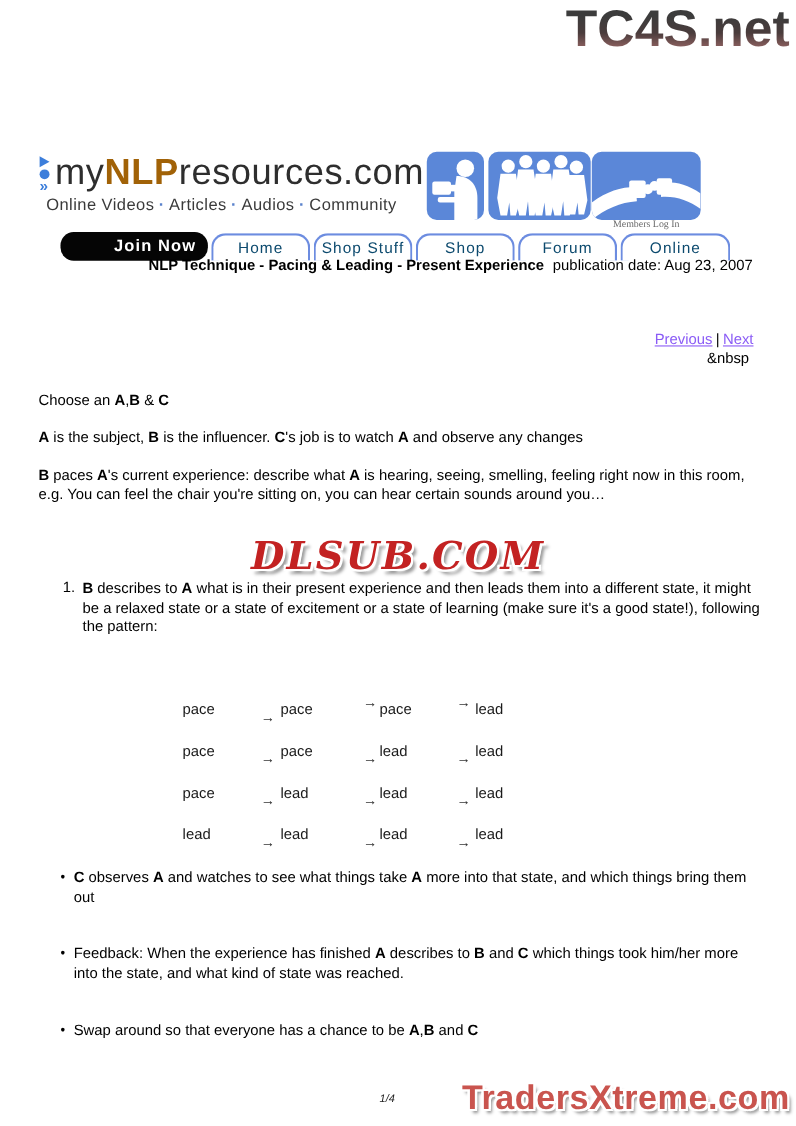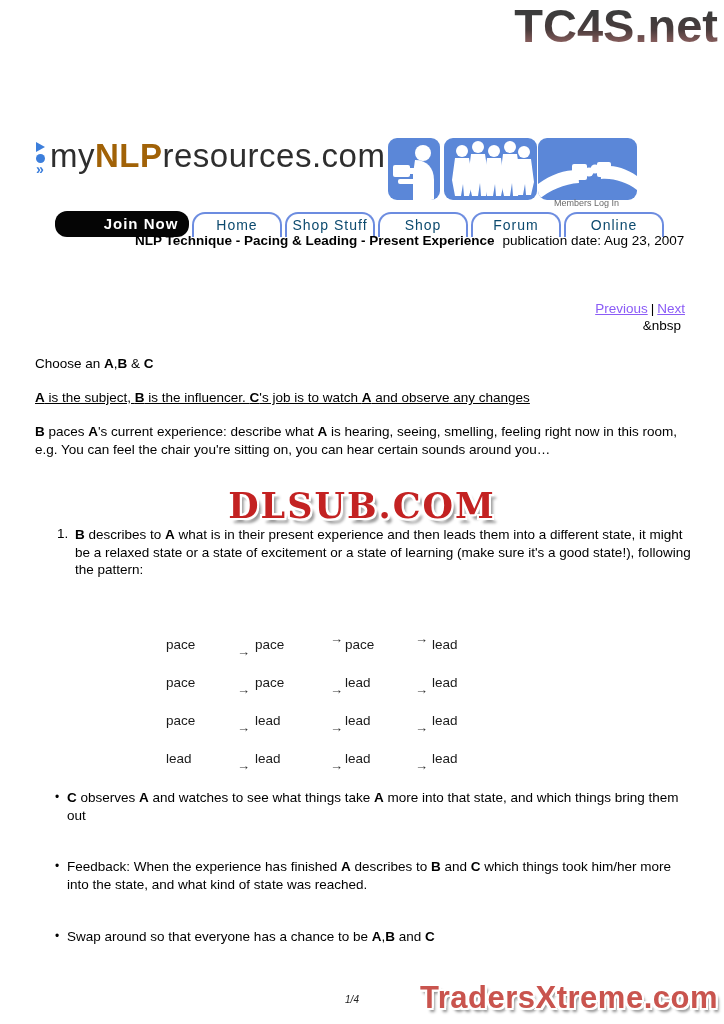--- a/index.html
+++ b/index.html
@@ -15,20 +15,21 @@
     -webkit-background-clip:text;background-clip:text;color:transparent;
   }
   .dlsub{
     position:absolute;left:0;top:485px;width:724px;text-align:center;z-index:6;
     font-family:"DejaVu Serif",serif;font-weight:bold;font-size:35px;letter-spacing:2px;
     color:#c32222;
     text-shadow:
       -2px -2px 0 #fff, 2px -2px 0 #fff, -2px 2px 0 #fff, 2px 2px 0 #fff,
       -2px 0 0 #fff, 2px 0 0 #fff, 0 -2px 0 #fff, 0 2px 0 #fff,
       4px 5px 3px #9a9a9a;
+    font-style: italic;
   }
   .traders{
     position:absolute;right:6px;top:980px;z-index:6;
     font-size:31px;font-weight:bold;letter-spacing:0.5px;
     color:#c9544e;
     text-shadow:
       -2px -2px 0 #fff, 2px -2px 0 #fff, -2px 2px 0 #fff, 2px 2px 0 #fff,
       -2px 0 0 #fff, 2px 0 0 #fff, 0 -2px 0 #fff, 0 2px 0 #fff,
       3px 4px 3px #8a8a8a;
   }
@@ -39,21 +40,21 @@
   .tri{width:0;height:0;border-top:5px solid transparent;border-bottom:5px solid transparent;border-left:9px solid #3c7edb;margin-bottom:2px;}
   .dot{width:9px;height:9px;border-radius:50%;background:#3c7edb;margin-bottom:1px;}
   .ff{color:#3c7edb;font-weight:bold;font-size:14px;line-height:10px;letter-spacing:-2px;}
   .logo-text{font-size:33px;color:#2e2e2e;letter-spacing:0.5px;white-space:nowrap;}
   .logo-text .nlp{color:#a16207;font-weight:bold;}
   .tagline{margin-top:3px;margin-left:6px;font-size:15px;color:#3a3a3a;letter-spacing:0.4px;white-space:nowrap;}
   .tagline .sep{color:#5a82cc;padding:0 4px;font-weight:bold;}
   
   .thumb{position:absolute;top:138px;height:62px;background:#5b87d8;border-radius:9px;overflow:hidden;}
   .thumb svg{display:block;width:100%;height:100%;}
-  .members{position:absolute;top:198px;left:554px;width:99px;text-align:left;font-size:9px;color:#6a6a6a;}
+  .members{position:absolute;top:198px;left:538px;width:99px;text-align:center;font-size:9px;color:#6a6a6a;font-family:Liberation Serif, serif;}
   
   .nav{position:absolute;top:211px;left:55px;display:flex;align-items:flex-end;}
   .join{
     background:#050505;color:#fff;border-radius:12px;width:96px;height:26px;line-height:26px;
     text-align:center;font-weight:bold;font-size:15px;letter-spacing:1px;margin-right:3px;
     position:relative;z-index:2;cursor:pointer;padding-left:38px;
   }
   .tab{
     width:86px;height:23px;line-height:23px;border:2px solid #6c8ce0;border-bottom:none;
     border-radius:13px 13px 0 0;text-align:center;font-size:14px;color:#0c4a6e;
@@ -97,20 +98,21 @@
 
 <div class="logo">
   <div class="logo-row">
     <div class="logo-icon">
       <div class="tri"></div>
       <div class="dot"></div>
       <div class="ff">»</div>
     </div>
     <div class="logo-text"><span>my</span><span class="nlp">NLP</span><span>resources.com</span></div>
   </div>
+  <div class="tagline"><span>Online Videos</span><span class="sep">·</span><span>Articles</span><span class="sep">·</span><span>Audios</span><span class="sep">·</span><span>Community</span></div>
 </div>
 
 <div class="thumb" style="left:388px;width:52px;">
   <svg viewBox="0 0 52 62">
     <circle cx="35" cy="15" r="8" fill="#fff"></circle>
     <path d="M27 22 C39 22 46 30 46 42 L46 62 L25 62 L25 36 Z" fill="#fff"></path>
     <rect x="5" y="27" width="17" height="12" rx="2" fill="#fff"></rect>
     <rect x="22" y="30" width="5" height="6" fill="#fff"></rect>
     <rect x="10" y="41" width="18" height="5" rx="2" fill="#fff"></rect>
   </svg>
@@ -159,21 +161,21 @@
 </div>
 
 <div class="pager">
   <div>
     <a>Previous</a><span class="sep">|</span><a>Next</a>
   </div>
   <div class="nbsp-line">&amp;nbsp</div>
 </div>
 
 <div class="para" style="top:355px;">Choose an <b>A</b>,<b>B</b> &amp; <b>C</b></div>
-<div class="para" style="top:389px;text-decoration:underline;"><b>A</b> is the subject, <b>B</b> is the influencer. <b>C</b>'s job is to watch <b>A</b> and observe any changes</div>
+<div class="para" style="top:389px;"><b>A</b> is the subject, <b>B</b> is the influencer. <b>C</b>'s job is to watch <b>A</b> and observe any changes</div>
 <div class="para" style="top:423px;"><b>B</b> paces <b>A</b>'s current experience: describe what <b>A</b> is hearing, seeing, smelling, feeling right now in this room, e.g. You can feel the chair you're sitting on, you can hear certain sounds around you…</div>
 
 <div class="dlsub">DLSUB.COM</div>
 
 <div class="li-num">1.</div>
 <div class="li-text"><b>B</b> describes to <b>A</b> what is in their present experience and then leads them into a different state, it might be a relaxed state or a state of excitement or a state of learning (make sure it's a good state!), following the pattern:</div>
 
 <div class="pattern">
   <div class="cell">pace</div>
   <div class="arrow low">→</div>

